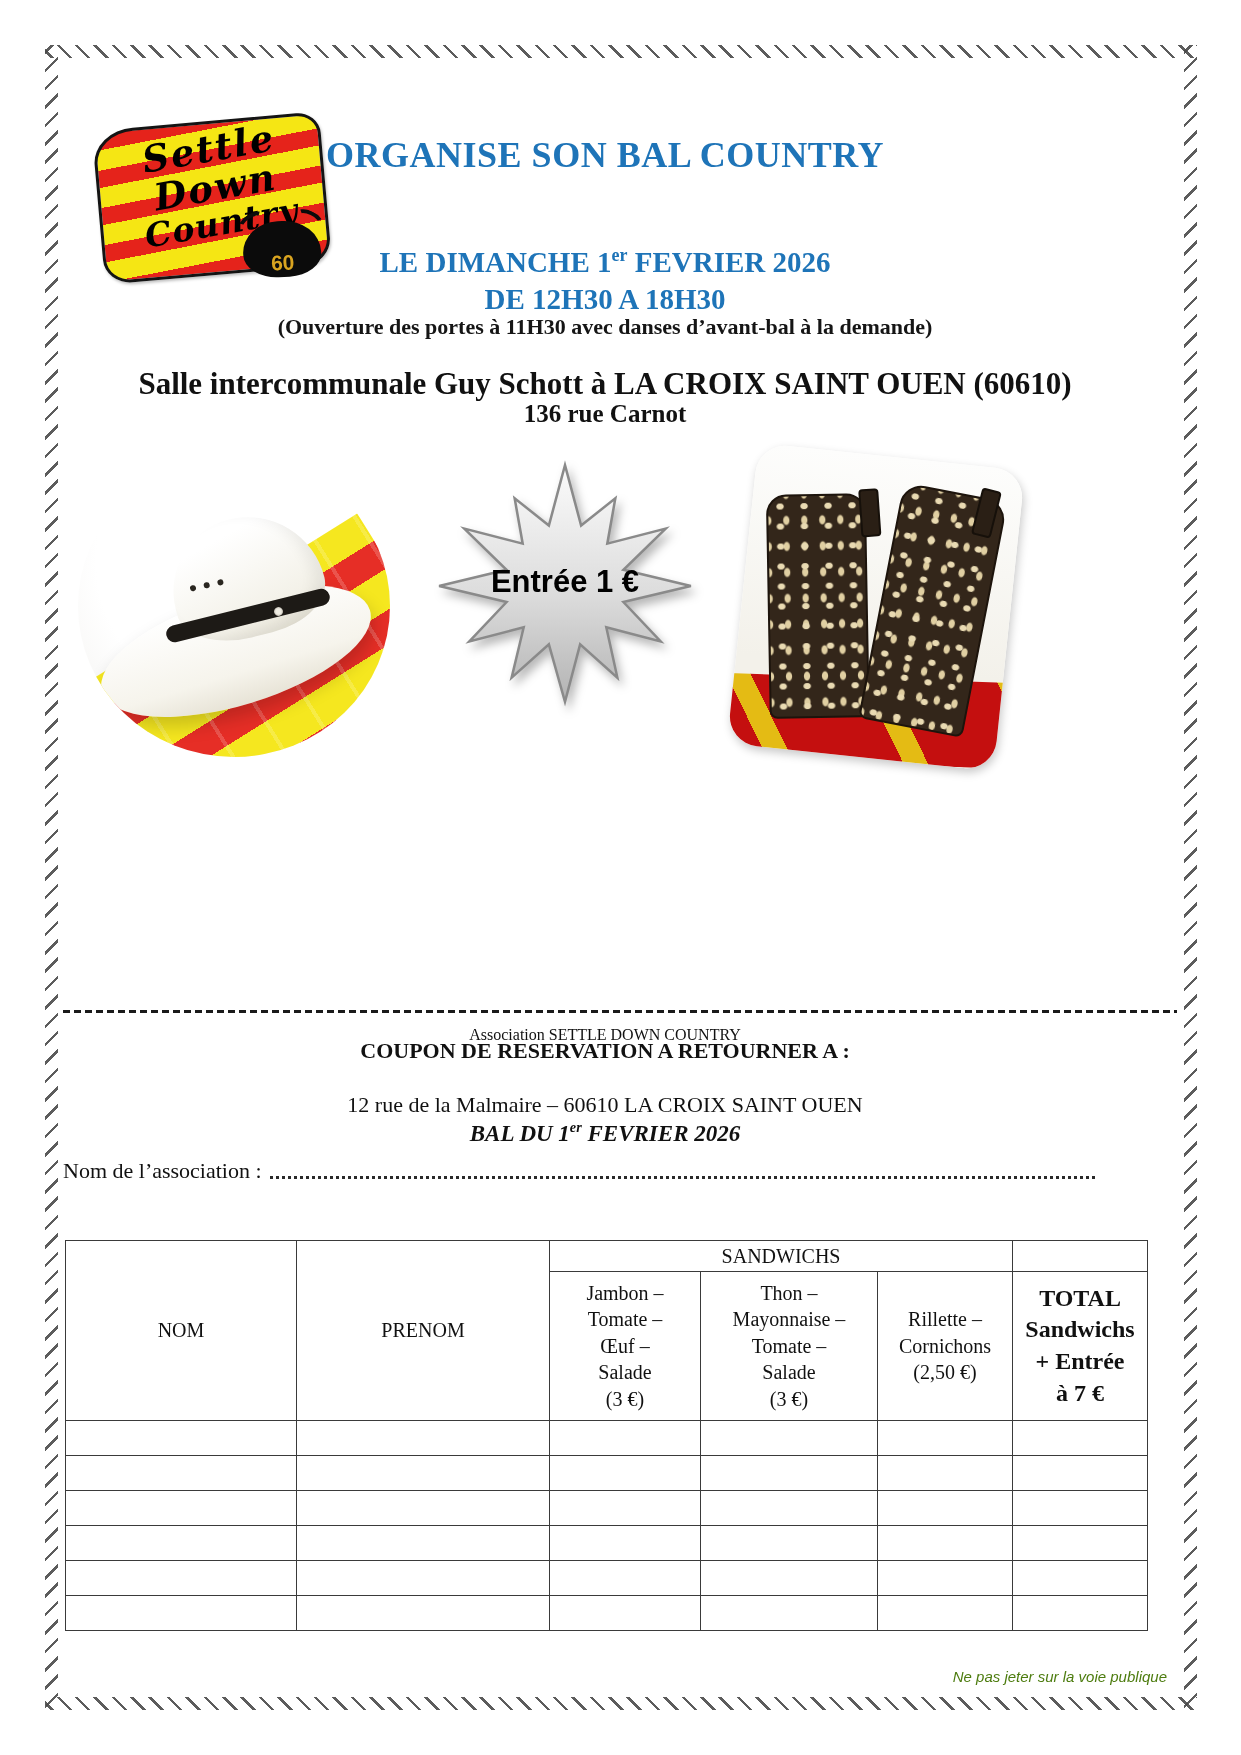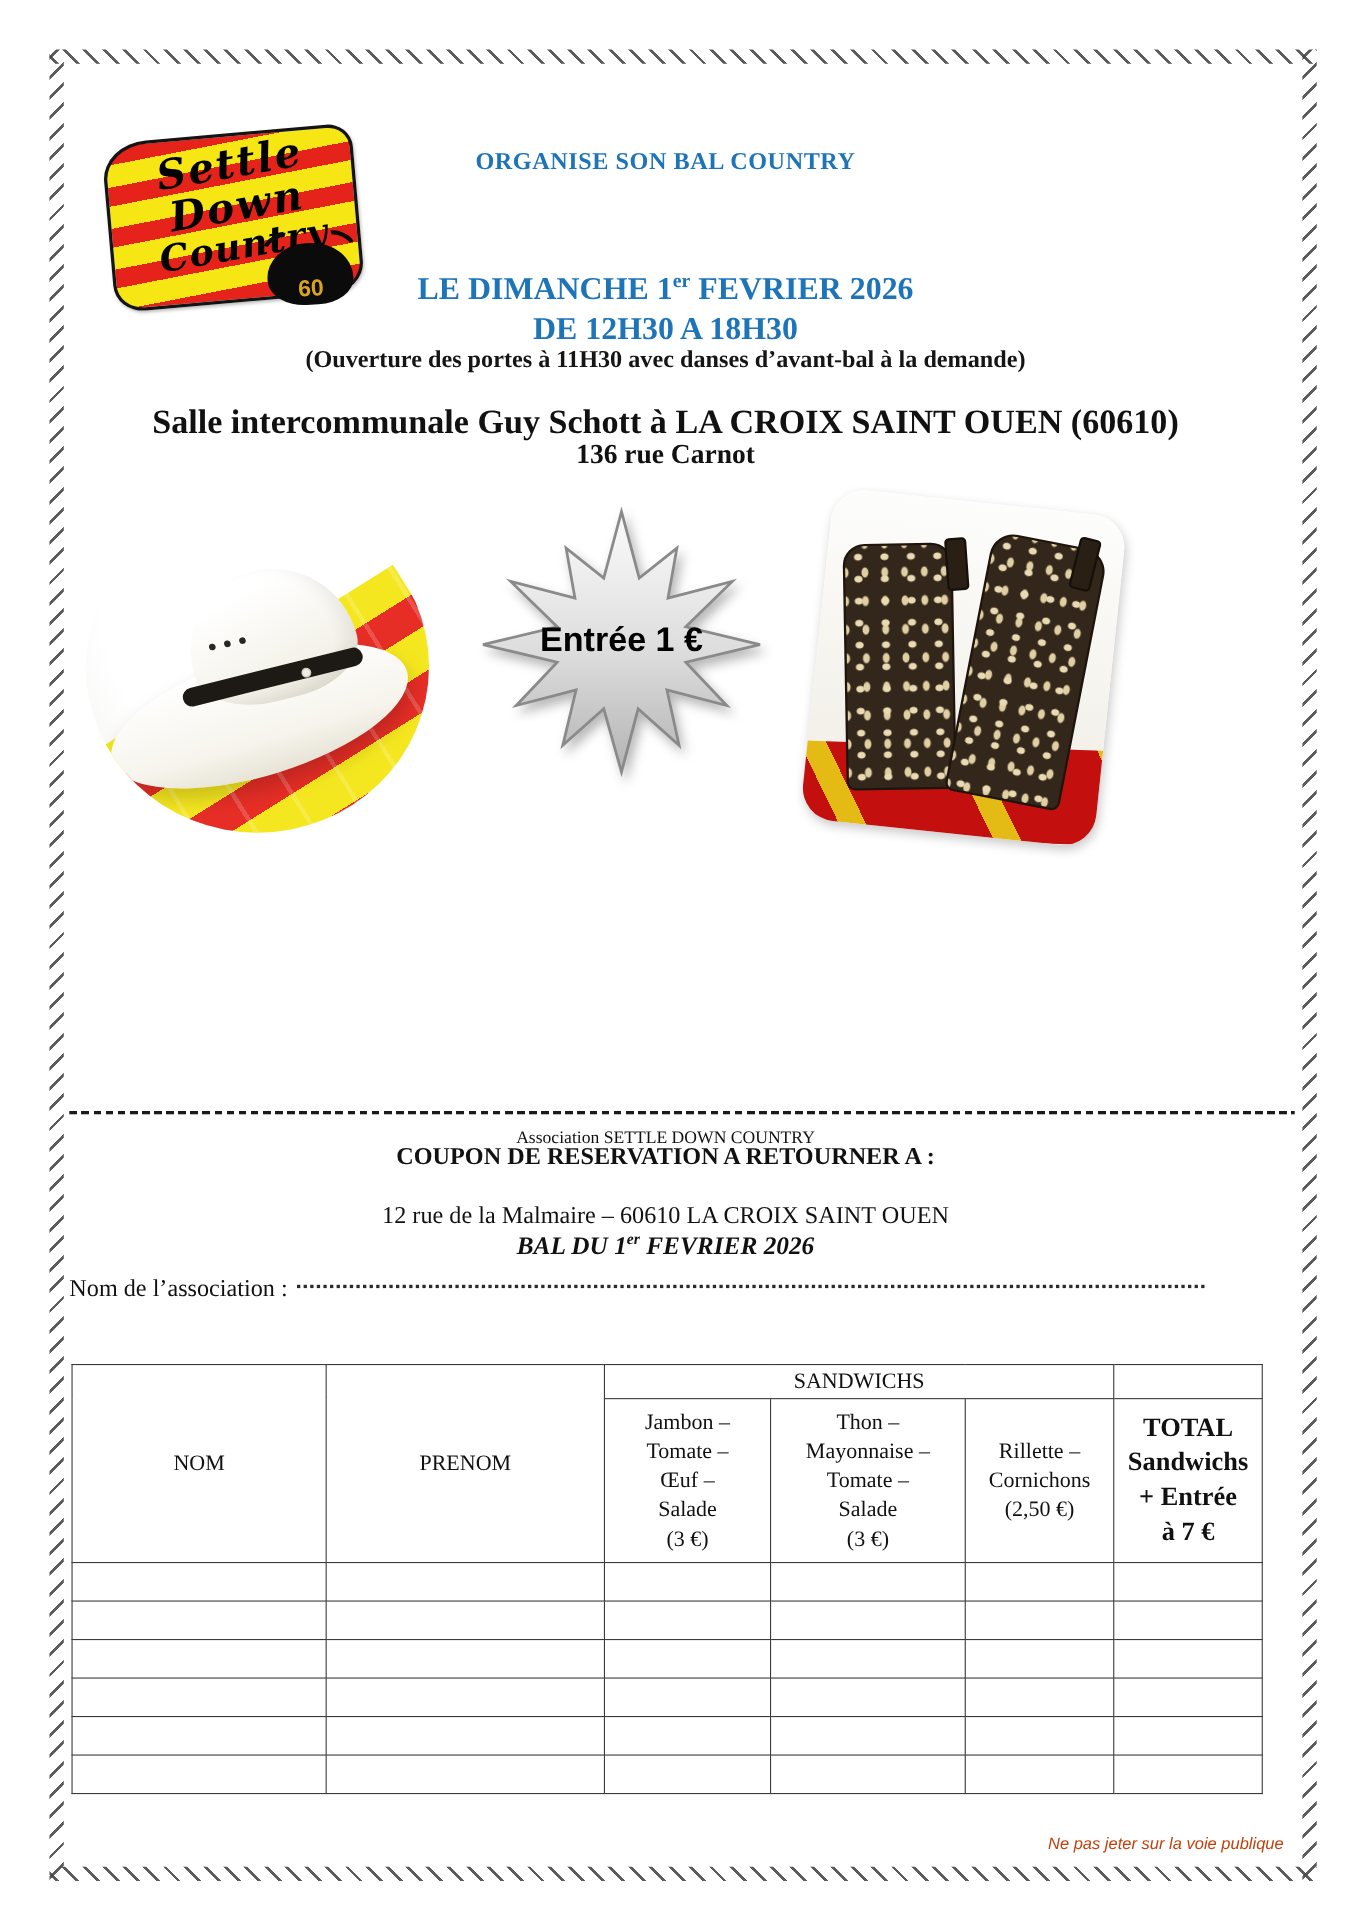--- a/index.html
+++ b/index.html
@@ -13,21 +13,21 @@
   .pb-top{top:45px;}
   .pb-bottom{top:1697px;}
   .pb-left,.pb-right{top:45px;height:1665px;width:13px;
     background:repeating-linear-gradient(135deg,transparent 0 4px,#4a4a4a 4px 6.5px,transparent 6.5px 13px);}
   .pb-left{left:45px;}
   .pb-right{left:1184px;}
 
   
   .cblock{position:absolute;left:55px;width:1100px;text-align:center;}
 
-  .headline{top:134px;font-size:22px;font-weight:bold;color:var(--accent-blue,#1e74b8);letter-spacing:.5px;}
+  .headline{top:134px;font-size:36px;font-weight:bold;color:var(--accent-blue,#1e74b8);letter-spacing:.5px;}
   .date-line{top:245px;font-size:29px;font-weight:bold;color:var(--accent-blue,#1e74b8);}
   .time-line{top:283px;font-size:29px;font-weight:bold;color:var(--accent-blue,#1e74b8);}
   sup.sm{font-size:.62em;vertical-align:super;}
   .doors-line{top:314px;font-size:22px;font-weight:bold;color:#151515;}
   .venue-line{top:366px;font-size:31px;font-weight:bold;}
   .venue-addr{top:400px;font-size:25px;font-weight:bold;}
 
   
   .logo{position:absolute;left:88px;top:103px;width:255px;height:190px;}
   .flag{position:absolute;left:10px;top:18px;width:222px;height:148px;transform:rotate(-5deg);
@@ -101,38 +101,38 @@
   .resto-line{top:938px;font-size:25px;font-weight:bold;}
 
   
   .dashed-sep{position:absolute;left:63px;top:1010px;width:1114px;height:3px;
     background:repeating-linear-gradient(90deg,#1a1a1a 0 7px,transparent 7px 11px);}
   .coupon-title{top:1038px;font-size:22px;font-weight:bold;}
   .coupon-assoc{top:1026px;font-size:16px;}
   .coupon-addr{top:1092px;font-size:22px;}
   .coupon-bal{top:1119px;font-size:23px;font-weight:bold;font-style:italic;}
   .coupon-bal .u{}
-  .nom-line{position:absolute;left:63px;top:1158px;width:1032px;display:flex;align-items:center;
+  .nom-line{position:absolute;left:63px;top:1158px;width:1032px;display:flex;align-items:flex-end;
     font-size:22px;white-space:nowrap;}
   .dotted-fill{flex:1;border-bottom:3px dotted #2a2a2a;margin:0 0 5px 8px;height:1px;}
 
   
   .resa-table{position:absolute;left:65px;top:1240px;border-collapse:collapse;table-layout:fixed;
     width:1082px;font-size:20px;}
   .resa-table th,.resa-table td{border:1.5px solid #3a3a3a;padding:0 4px;font-weight:normal;
     vertical-align:middle;}
   .resa-table .pre{white-space:pre-line;line-height:1.32;}
   .resa-table thead .r1 th{height:30px;}
   .resa-table thead .r2 th{height:148px;}
   .resa-table td{height:34px;}
   .resa-table .th-total{font-weight:bold;font-size:24px;}
 
   
   .foot-note{position:absolute;right:74px;top:1668px;font-family:"Liberation Sans",sans-serif;
-    font-style:italic;font-size:15px;color:#c2410c;}
+    font-style:italic;font-size:15px;color:#4d7c0f;}
 </style>
 </head>
 <body>
 
 <div class="page">
 
   <div class="pb pb-top"></div>
   <div class="pb pb-bottom"></div>
   <div class="pb pb-left"></div>
   <div class="pb pb-right"></div>

